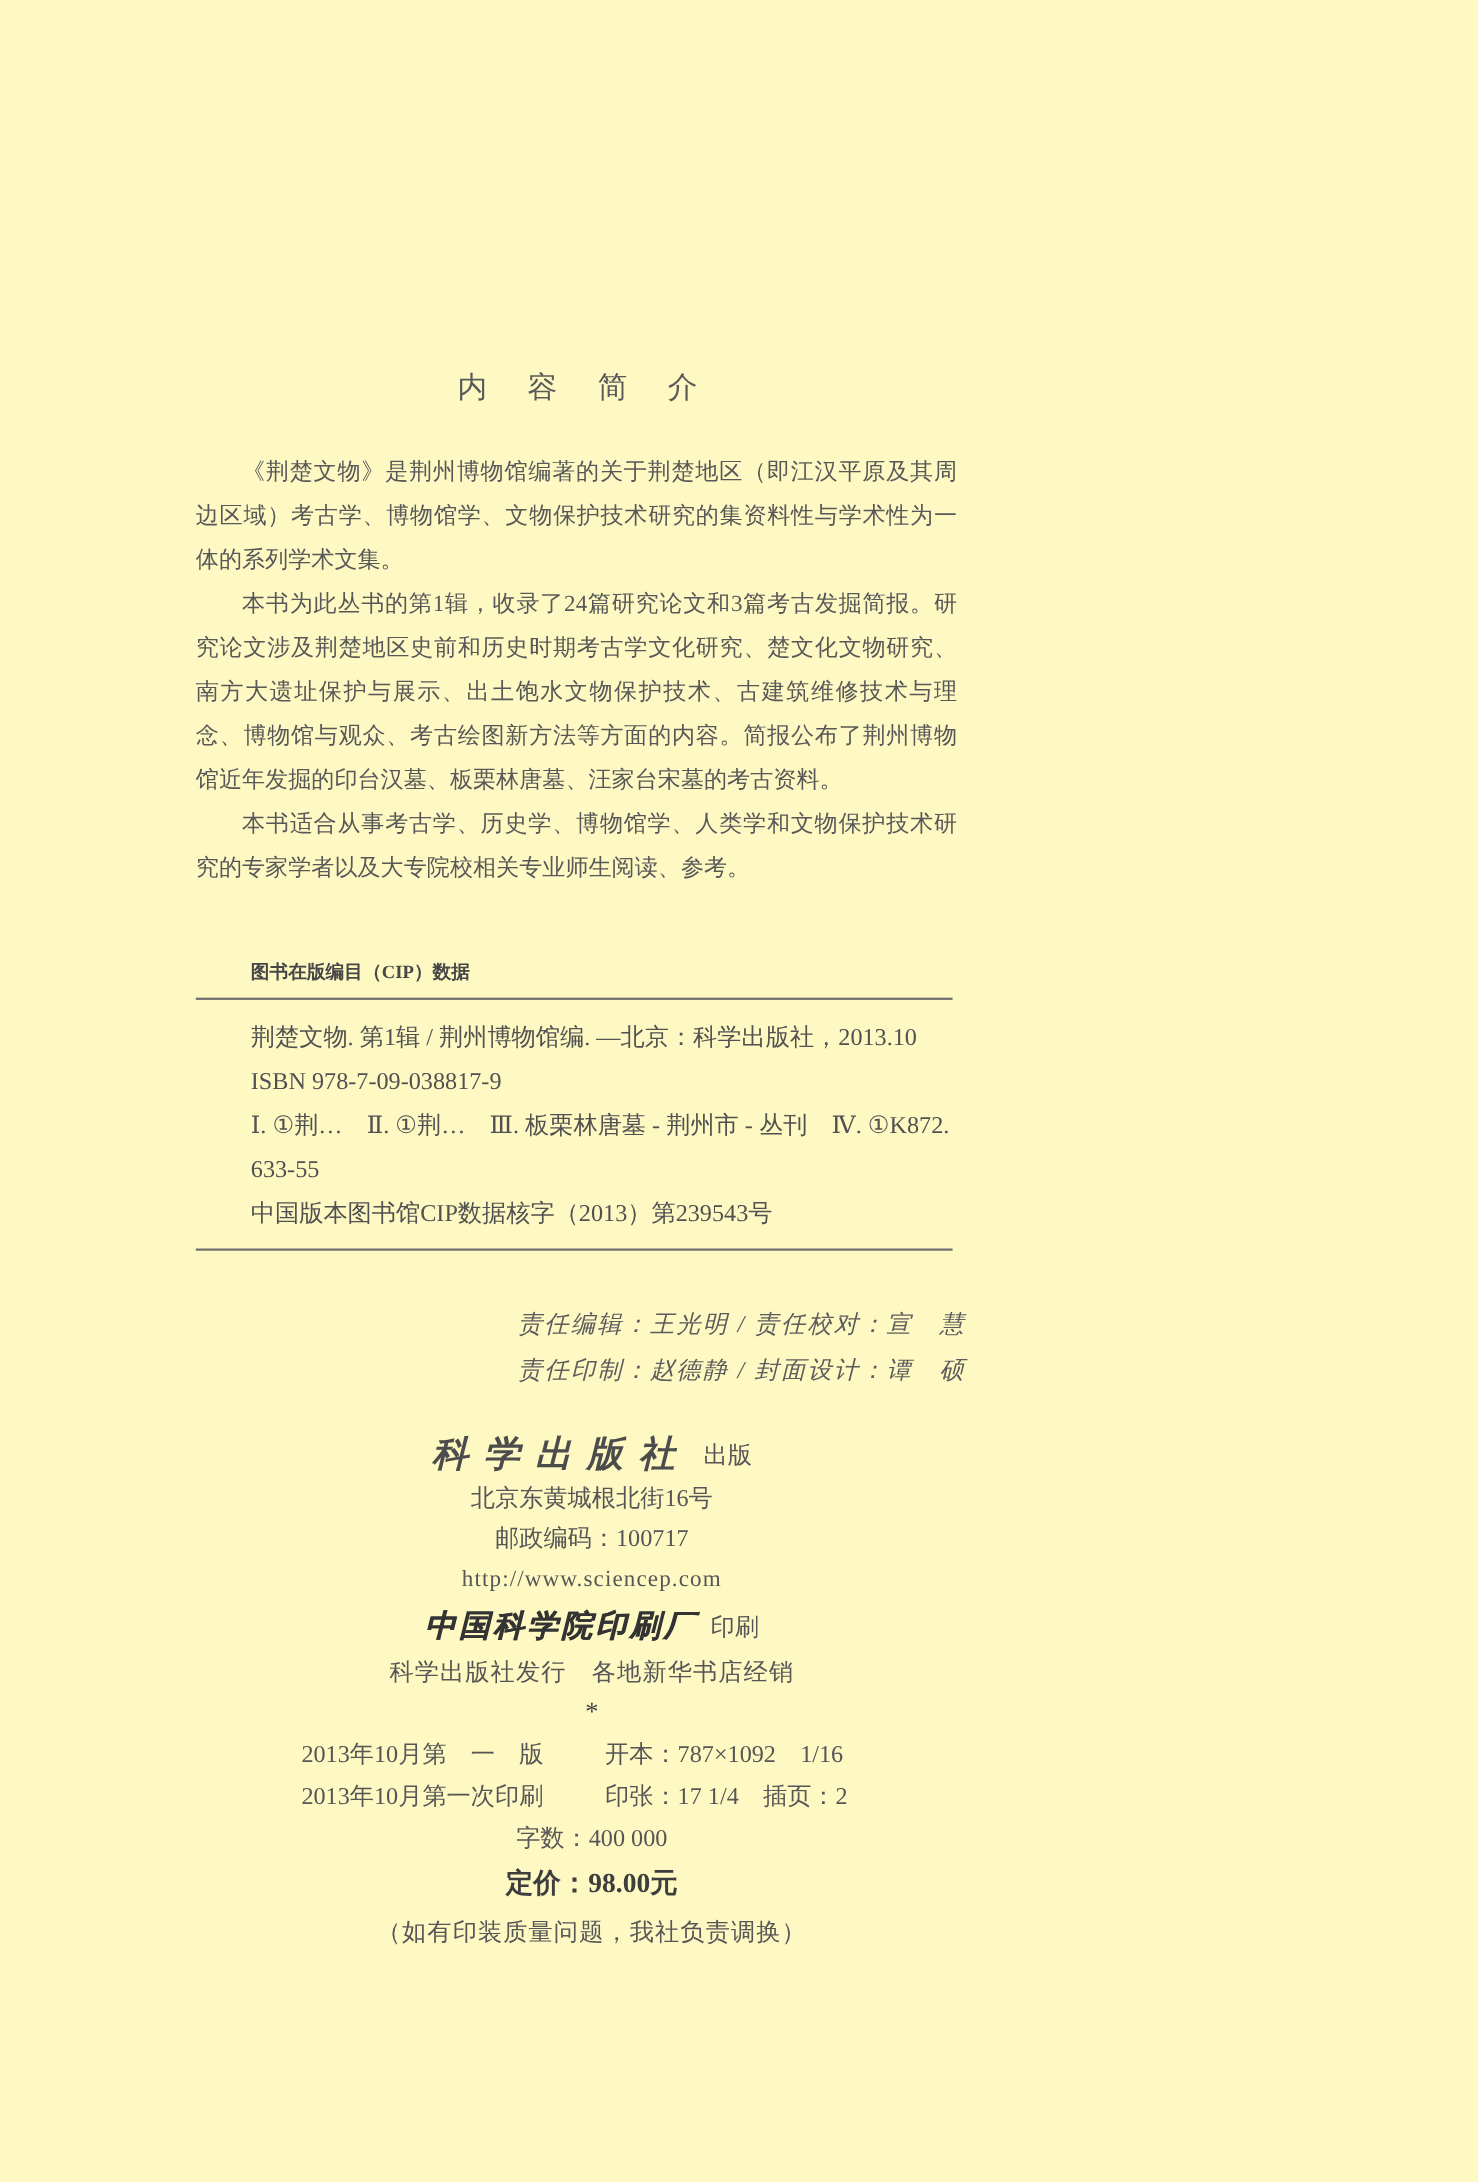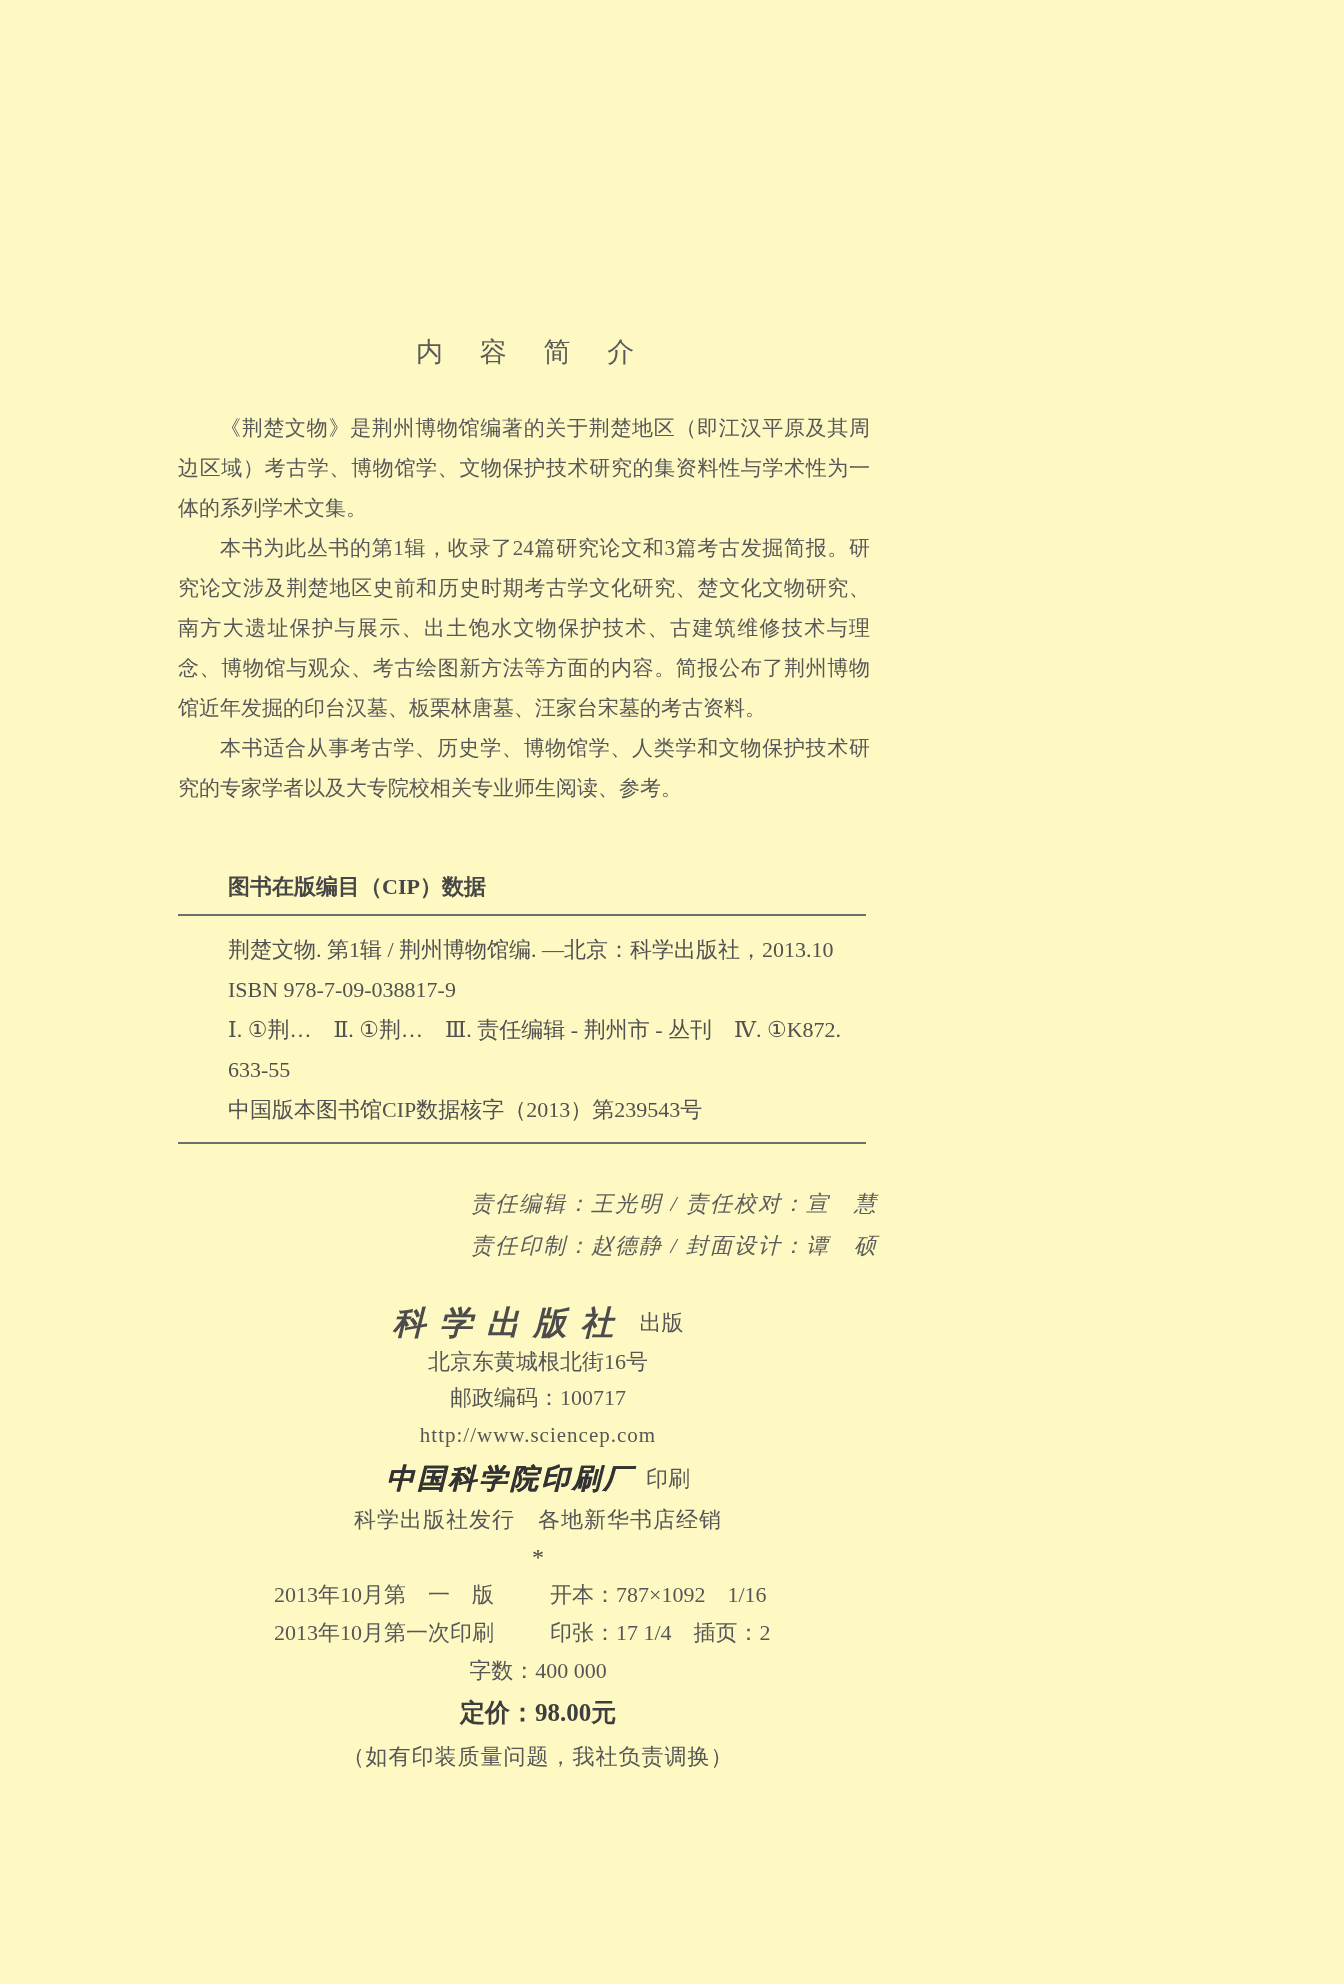--- a/index.html
+++ b/index.html
@@ -23,21 +23,21 @@
     position:absolute;top:408px;left:178px;width:692px;
     font-size:21px;line-height:40px;
     text-align:justify;color:#585858;
   }
   .intro p{margin:0;text-indent:2em;}
   .cip{
     position:absolute;top:872px;left:178px;width:688px;
     font-size:22px;color:#515151;
   }
   .cip-heading{
-    font-weight:bold;font-size:22px;color:#474747;
+    font-weight:bold;font-size:17px;color:#474747;
     padding-left:50px;margin:0 0 12px 0;
   }
   .rule{
     height:0;border:none;border-top:2px solid #6e6e6e;margin:0;
   }
   .cip-body{padding:14px 0 12px 50px;line-height:40px;}
   .cip-body p{margin:0;}
   .cip-cont{margin-left:-44px;}
   .credits{
     position:absolute;top:1183px;left:178px;width:700px;
@@ -90,21 +90,21 @@
     <p>本书为此丛书的第1辑，收录了24篇研究论文和3篇考古发掘简报。研究论文涉及荆楚地区史前和历史时期考古学文化研究、楚文化文物研究、南方大遗址保护与展示、出土饱水文物保护技术、古建筑维修技术与理念、博物馆与观众、考古绘图新方法等方面的内容。简报公布了荆州博物馆近年发掘的印台汉墓、板栗林唐墓、汪家台宋墓的考古资料。</p>
     <p>本书适合从事考古学、历史学、博物馆学、人类学和文物保护技术研究的专家学者以及大专院校相关专业师生阅读、参考。</p>
   </section>
 
   <section class="cip">
     <p class="cip-heading">图书在版编目（CIP）数据</p>
     <hr class="rule">
     <div class="cip-body">
       <p>荆楚文物. 第1辑 / 荆州博物馆编. —北京：科学出版社，2013.10</p>
       <p>ISBN 978-7-09-038817-9</p>
-      <p>Ⅰ. ①荆…　Ⅱ. ①荆…　Ⅲ. 责任编辑 - 荆州市 - 丛刊　Ⅳ. ①K872.</p>
+      <p>Ⅰ. ①荆…　Ⅱ. ①荆…　Ⅲ. 板栗林唐墓 - 荆州市 - 丛刊　Ⅳ. ①K872.</p>
       <p class="cip-cont">633-55</p>
       <p>中国版本图书馆CIP数据核字（2013）第239543号</p>
     </div>
     <hr class="rule">
   </section>
 
   <section class="credits">
     <p>责任编辑：王光明 / 责任校对：宣　慧</p>
     <p>责任印制：赵德静 / 封面设计：谭　硕</p>
   </section>

